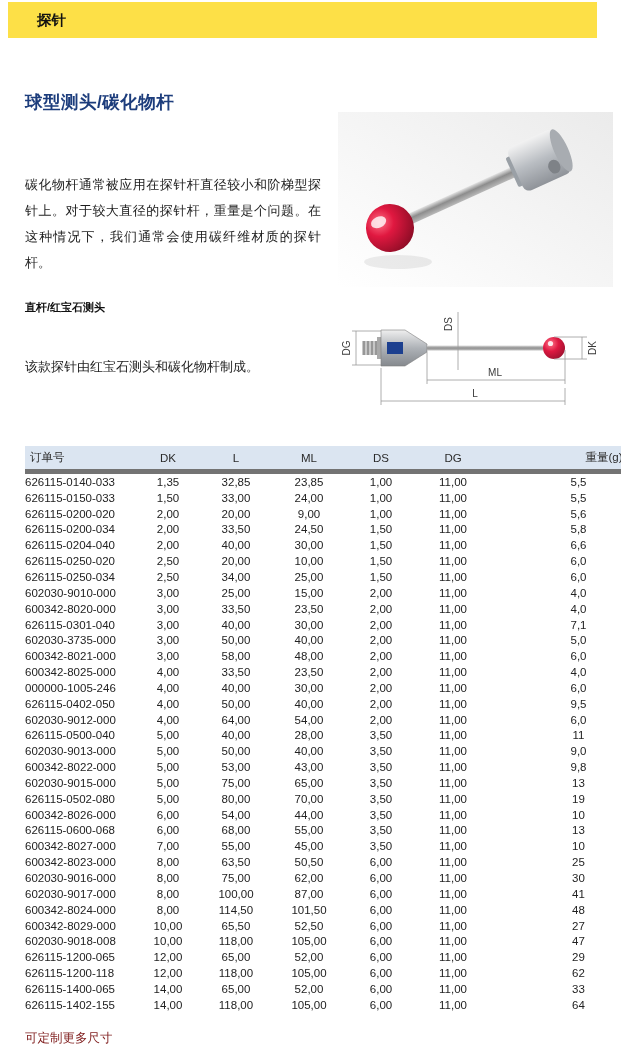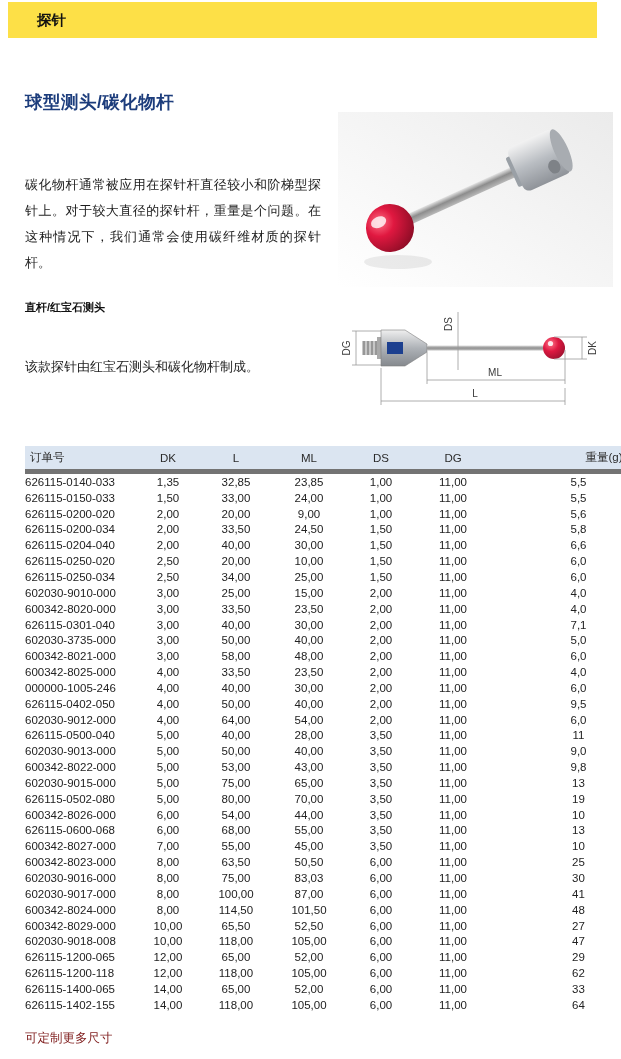--- a/index.html
+++ b/index.html
@@ -409,21 +409,21 @@
         <td class="col2">63,50</td>
         <td class="col3">50,50</td>
         <td class="col4">6,00</td>
         <td class="col5">11,00</td>
         <td class="col6">25</td>
       </tr>
       <tr>
         <td class="col0">602030-9016-000</td>
         <td class="col1">8,00</td>
         <td class="col2">75,00</td>
-        <td class="col3">83,03</td>
+        <td class="col3">62,00</td>
         <td class="col4">6,00</td>
         <td class="col5">11,00</td>
         <td class="col6">30</td>
       </tr>
       <tr>
         <td class="col0">602030-9017-000</td>
         <td class="col1">8,00</td>
         <td class="col2">100,00</td>
         <td class="col3">87,00</td>
         <td class="col4">6,00</td>

